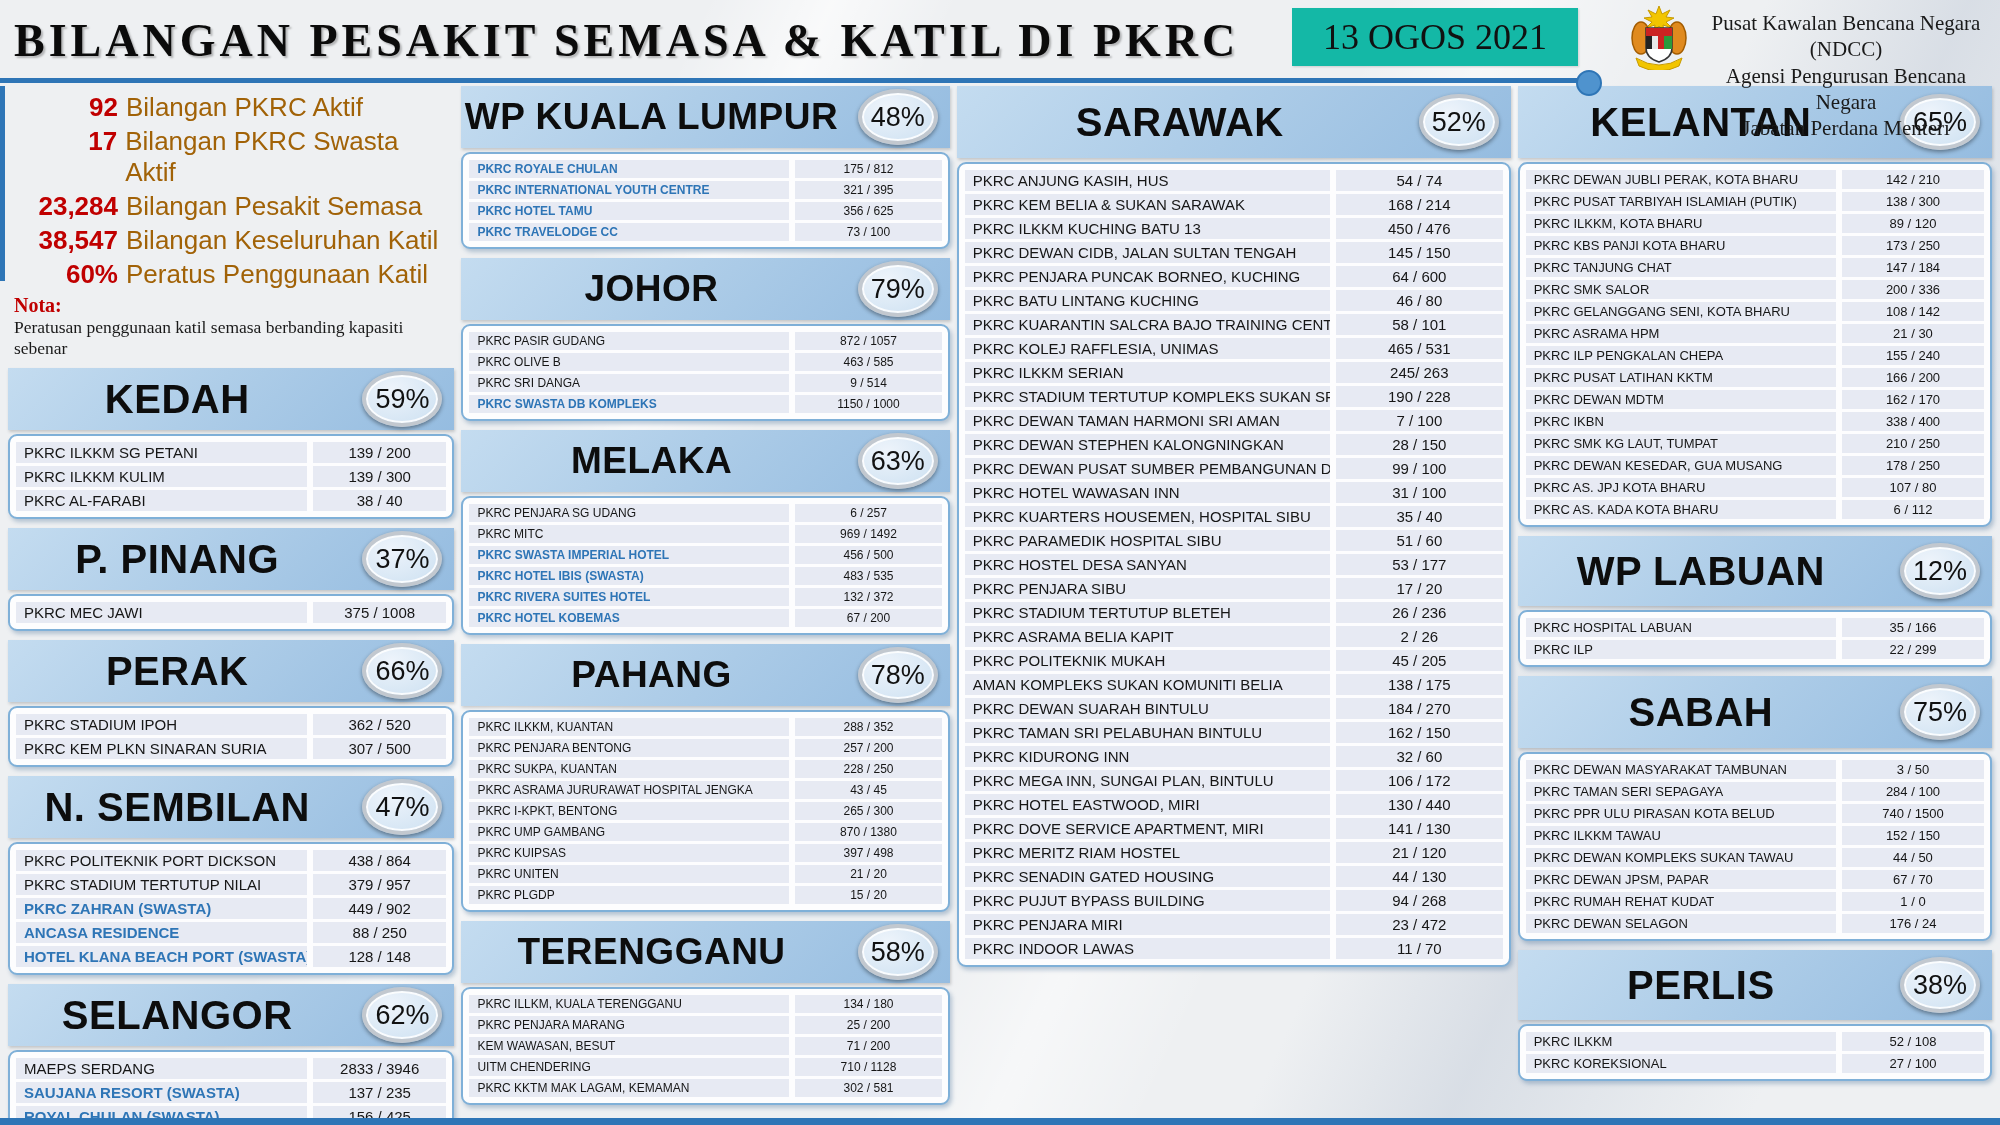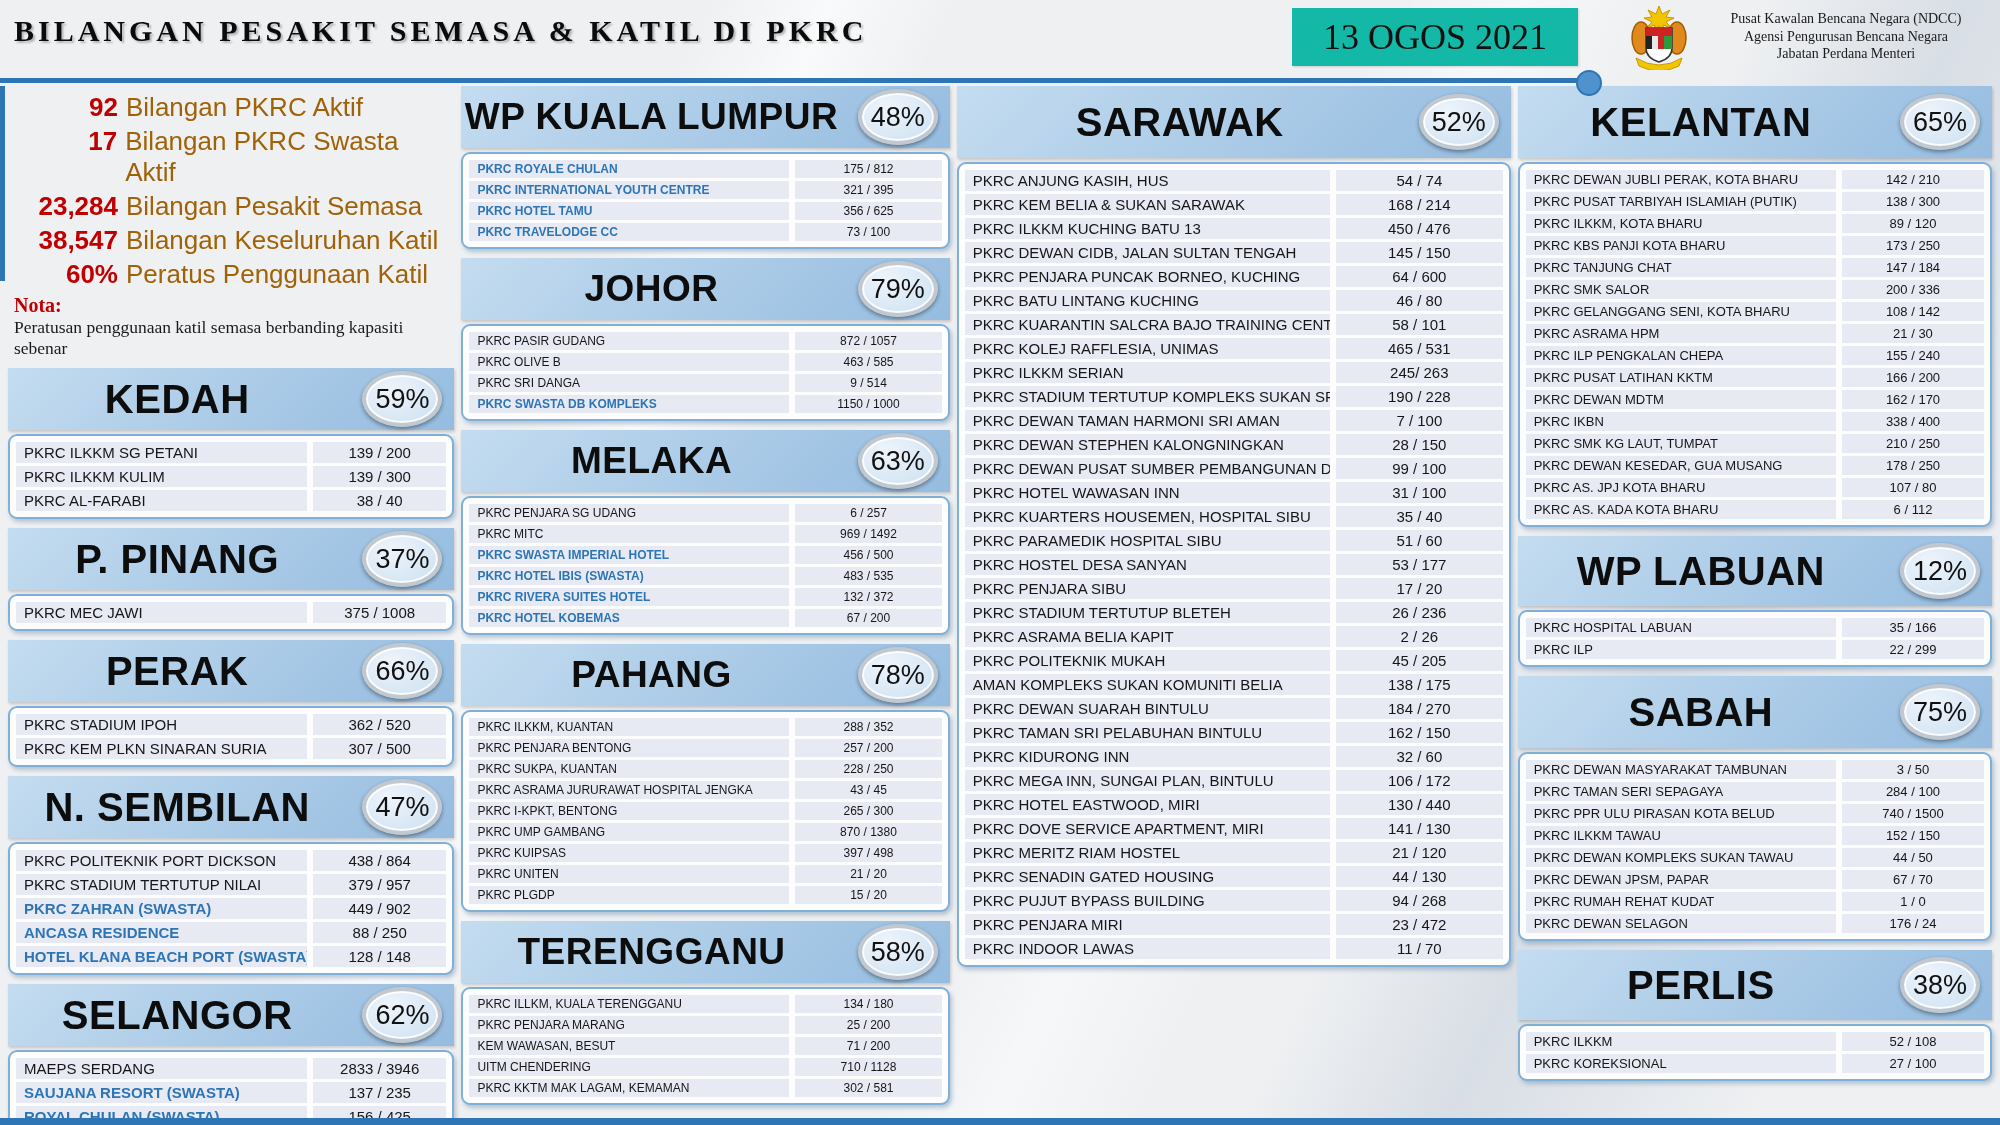--- a/index.html
+++ b/index.html
@@ -14,34 +14,34 @@
     background:
       linear-gradient(115deg, rgba(255,255,255,0) 28%, rgba(255,255,255,.65) 33%, rgba(255,255,255,0) 38%),
       linear-gradient(115deg, rgba(255,255,255,0) 55%, rgba(255,255,255,.5) 60%, rgba(255,255,255,0) 66%),
       linear-gradient(115deg, rgba(222,226,232,0) 70%, rgba(214,220,228,.9) 78%, rgba(222,226,232,0) 90%);
     z-index:0;
   }
   .hdr { position:absolute; top:0; left:0; width:2000px; height:80px; z-index:5; }
   .title {
     position:absolute; left:14px; top:14px;
     font-family:"Liberation Serif", serif; font-weight:bold;
-    font-size:30px; letter-spacing:4px; color:#0b0b0b;
+    font-size:46px; letter-spacing:4px; color:#0b0b0b;
     text-shadow:2px 2px 2px rgba(0,0,0,.25);
     white-space:nowrap;
   }
   .datebox {
     position:absolute; left:1292px; top:8px; width:286px; height:58px;
     background:#14b8a6; display:flex; align-items:center; justify-content:center;
     font-family:"Liberation Serif", serif; font-size:36px; color:#111;
     box-shadow:1px 1px 2px rgba(0,0,0,.15);
   }
   .crest { position:absolute; left:1628px; top:6px; width:62px; height:64px; }
   .agency {
     position:absolute; left:1698px; top:10px; width:296px;
-    font-family:"Liberation Serif", serif; font-size:14px; color:#1a1a1a;
+    font-family:"Liberation Serif", serif; font-size:21px; color:#1a1a1a;
     text-align:center; line-height:1.25;
   }
   .accent-line { position:absolute; left:0; top:78px; width:1586px; height:5px; background:#2e75b6; z-index:4; }
   .accent-dot { position:absolute; left:1576px; top:70px; width:26px; height:26px; border-radius:50%; background:#4f93ce; border:2px solid #2e75b6; z-index:4; }
   .left-accent { position:absolute; left:0; top:86px; width:5px; height:195px; background:#2e75b6; z-index:4; }
   .bottom-bar { position:absolute; left:0; bottom:0; width:2000px; height:7px; background:#2e75b6; z-index:5; }
 
   .main {
     position:absolute; top:86px; left:8px; width:1984px; height:1032px;
     display:flex; gap:7px; z-index:2;

